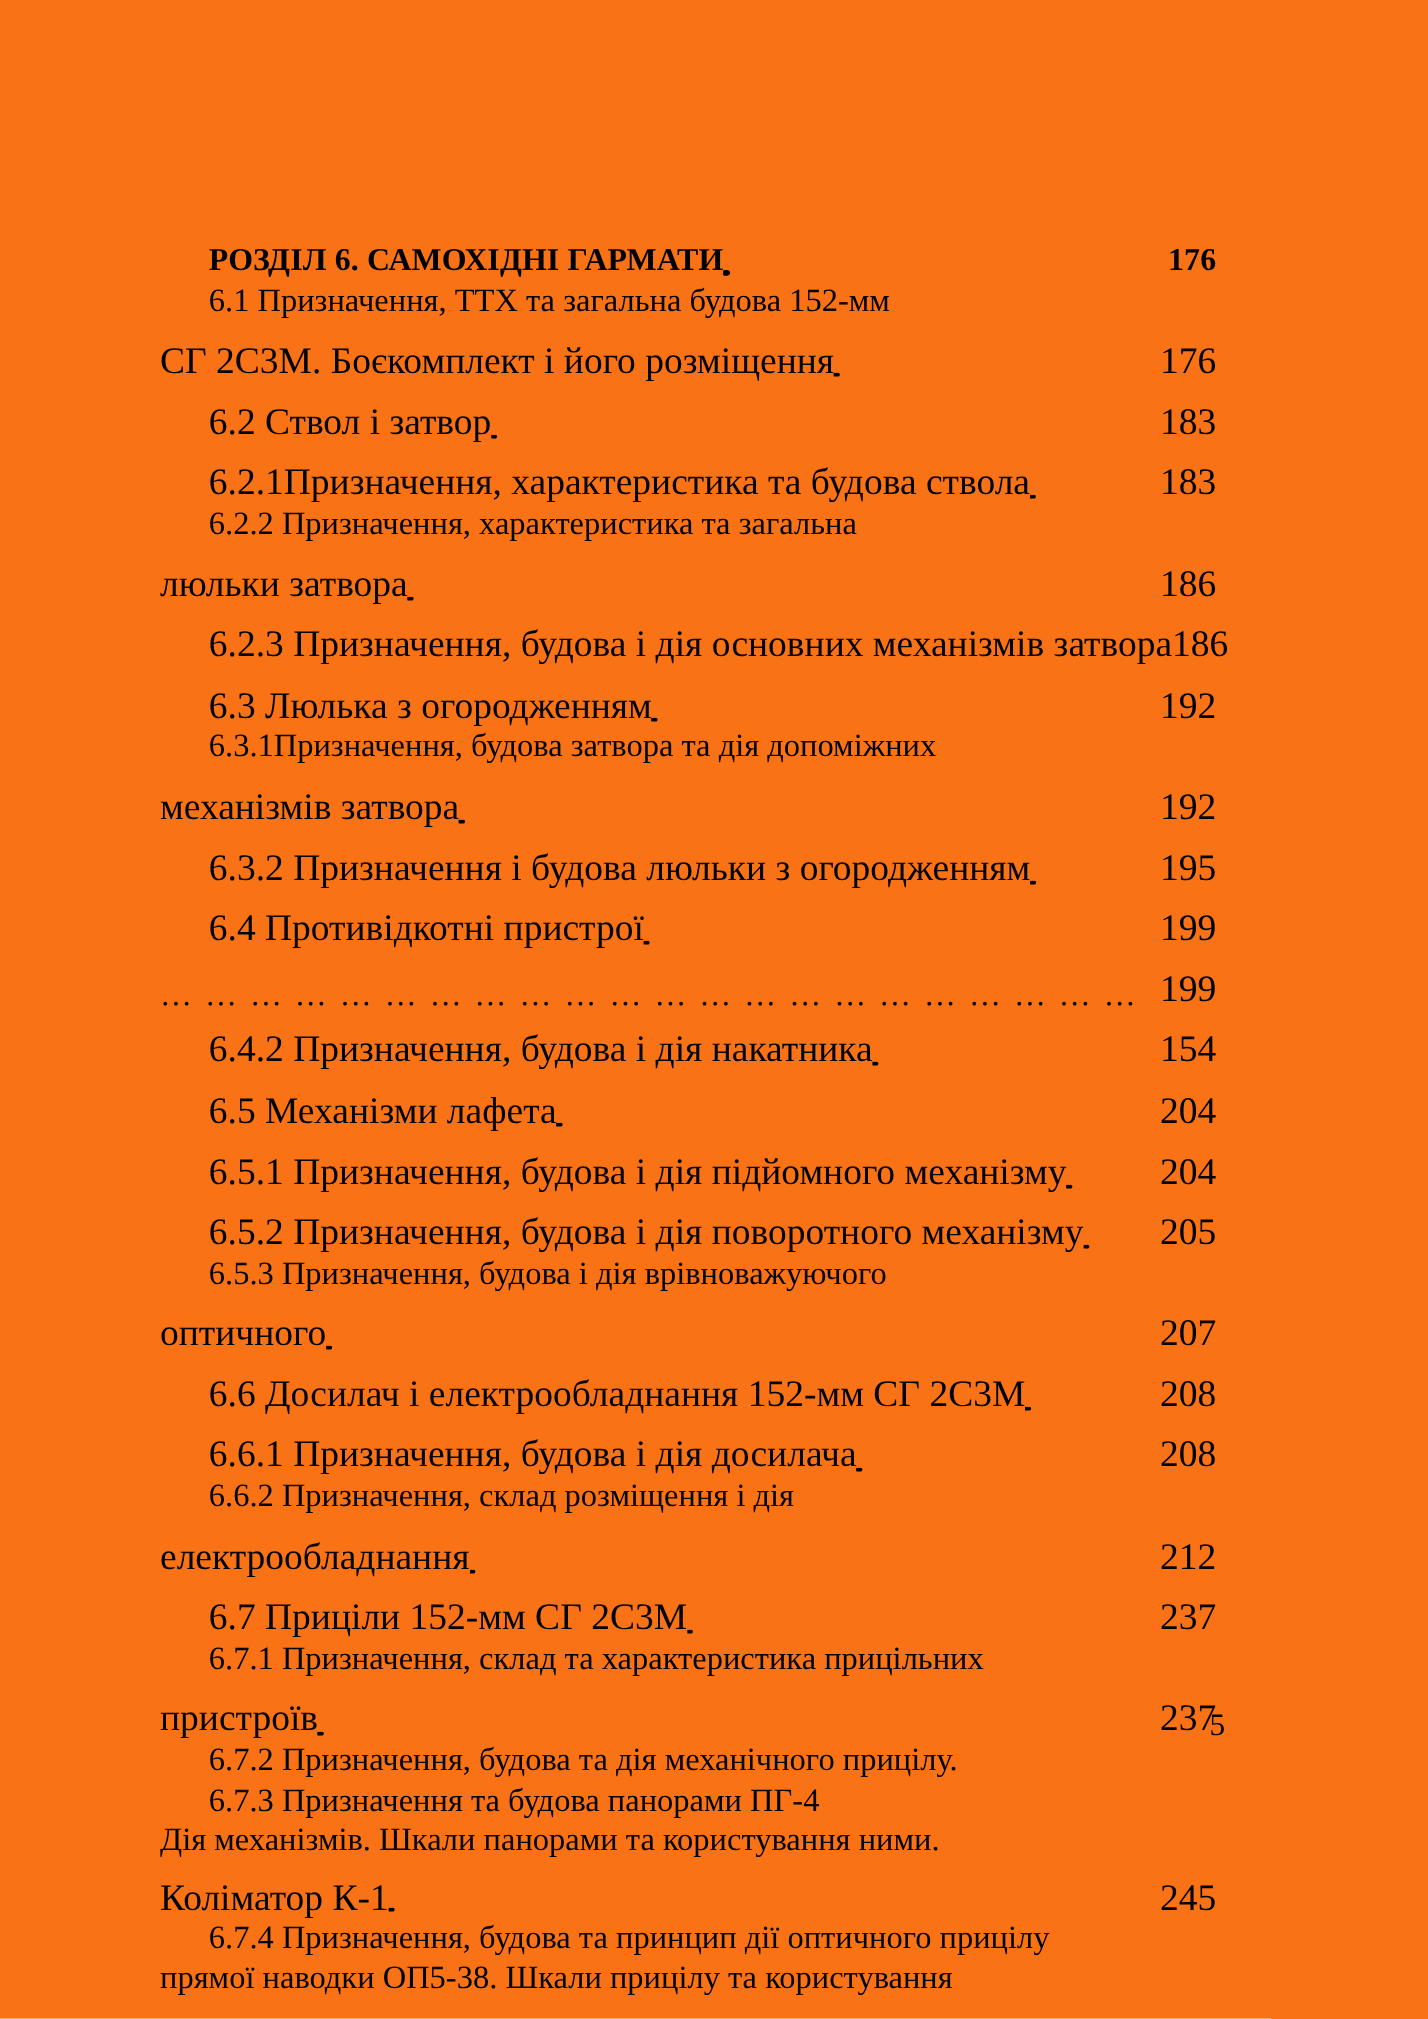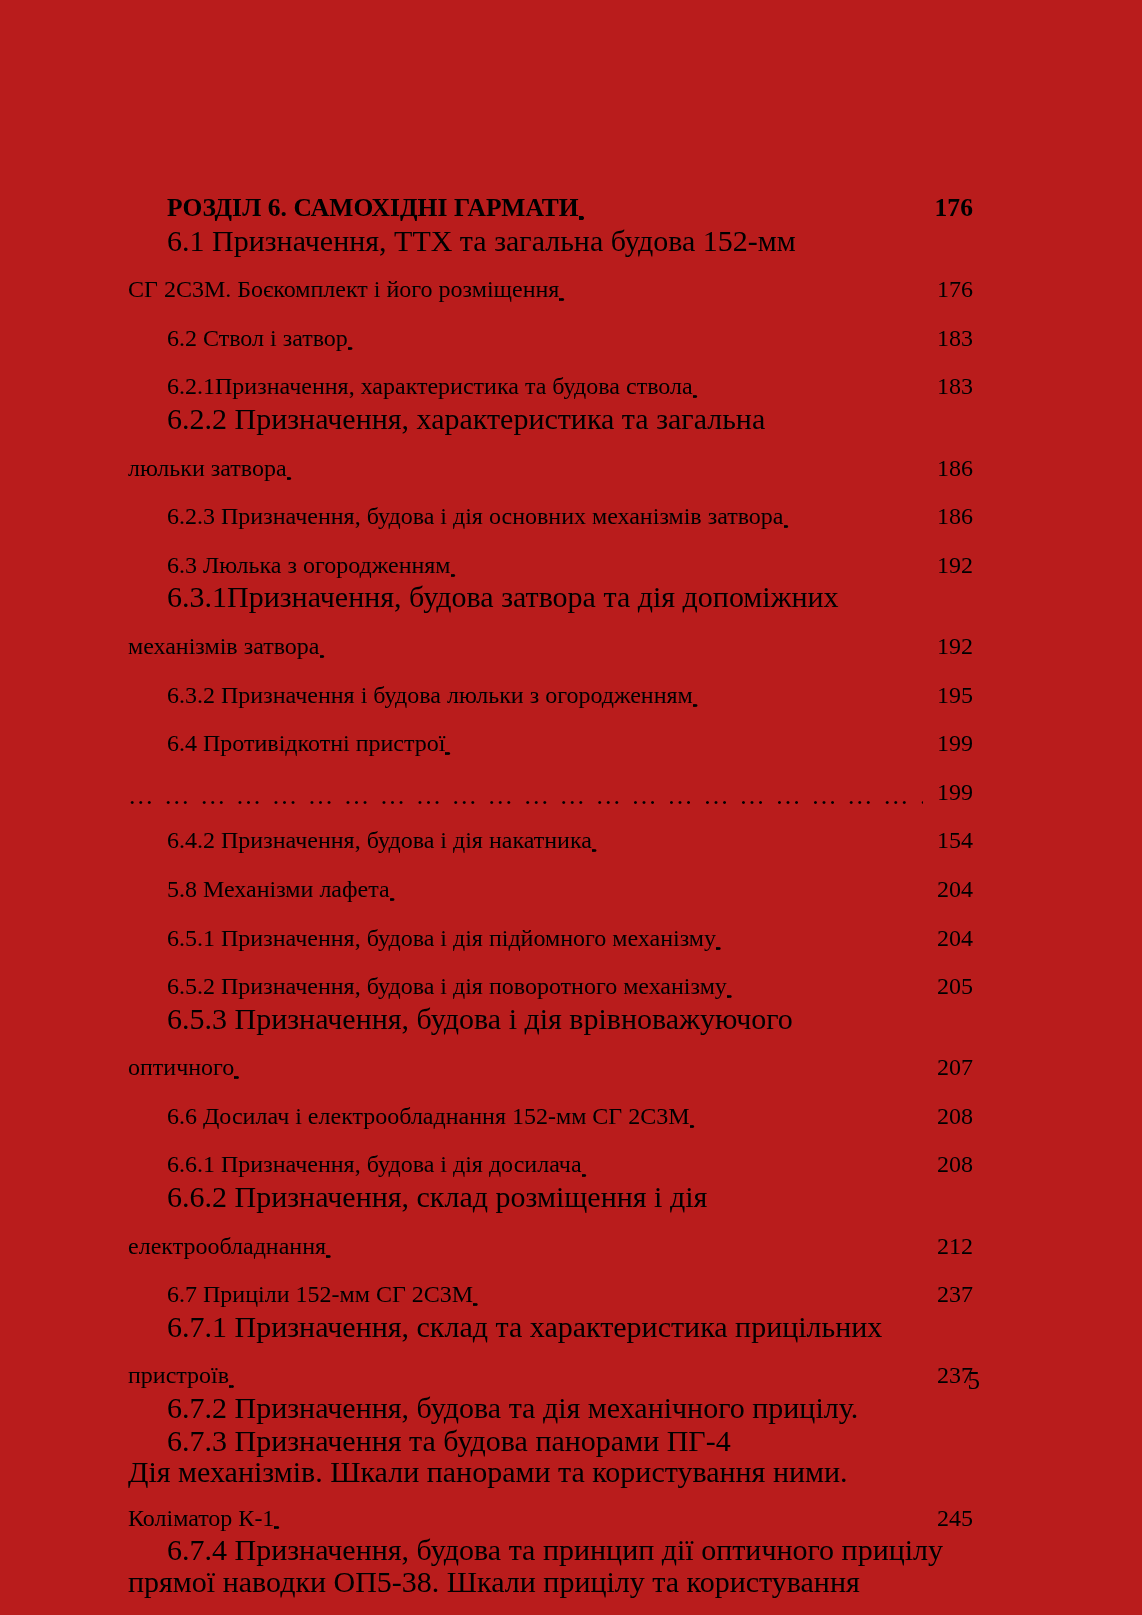--- a/index.html
+++ b/index.html
@@ -15,36 +15,36 @@
     color: #000000;
     overflow: hidden;
   }
 
   #page {
     position: absolute;
     left: 0;
     top: 0;
     width: 1142px;
     height: 1615px;
-    background: #b91c1c;
+    background: #f97316;
   }
 
   #toc {
     position: absolute;
     left: 128px;
     top: 176px;
     width: 845px;
   }
 
   
   .entry {
     display: flex;
     align-items: flex-end;
     width: 100%;
-    font-size: 24px;
+    font-size: 30px;
     line-height: 32.6px;
     white-space: nowrap;
   }
 
   .entry .title {
     flex: 0 0 auto;
   }
 
   .entry .leader {
     flex: 1 1 auto;
@@ -77,21 +77,21 @@
     padding-left: 0px;
     margin-top: 16px;
   }
 
   .entry.gap-page .pageno {
     padding-left: 14px;
   }
 
   
   .plainline {
-    font-size: 30px;
+    font-size: 26px;
     line-height: 32.6px;
     white-space: nowrap;
   }
 
   
   .indent {
     padding-left: 39px;
   }
 
   
@@ -182,21 +182,21 @@
       <div class="entry wide-leader gap-page">
         <span class="leader"></span>
         <span class="pageno">199</span>
       </div>
       <div class="entry">
         <span class="title indent">6.4.2 Призначення, будова і дія накатника </span>
         <span class="leader"></span>
         <span class="pageno">154</span>
       </div>
       <div class="entry">
-        <span class="title indent">5.8 Механізми лафета</span>
+        <span class="title indent">6.5 Механізми лафета</span>
         <span class="leader"></span>
         <span class="pageno">204</span>
       </div>
       <div class="entry">
         <span class="title indent">6.5.1 Призначення, будова і дія підйомного механізму</span>
         <span class="leader"></span>
         <span class="pageno">204</span>
       </div>
       <div class="entry">
         <span class="title indent">6.5.2 Призначення, будова і дія поворотного механізму </span>

